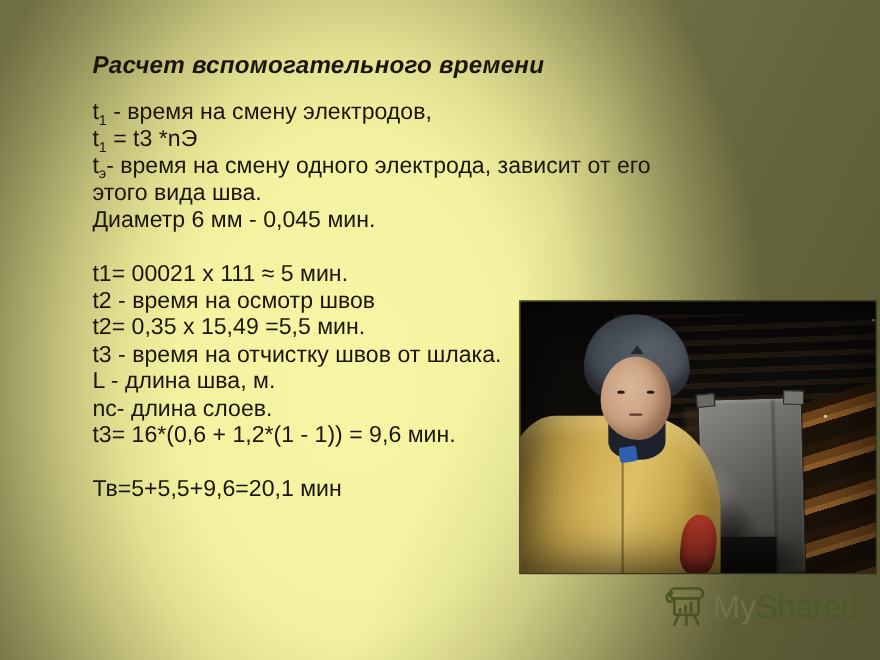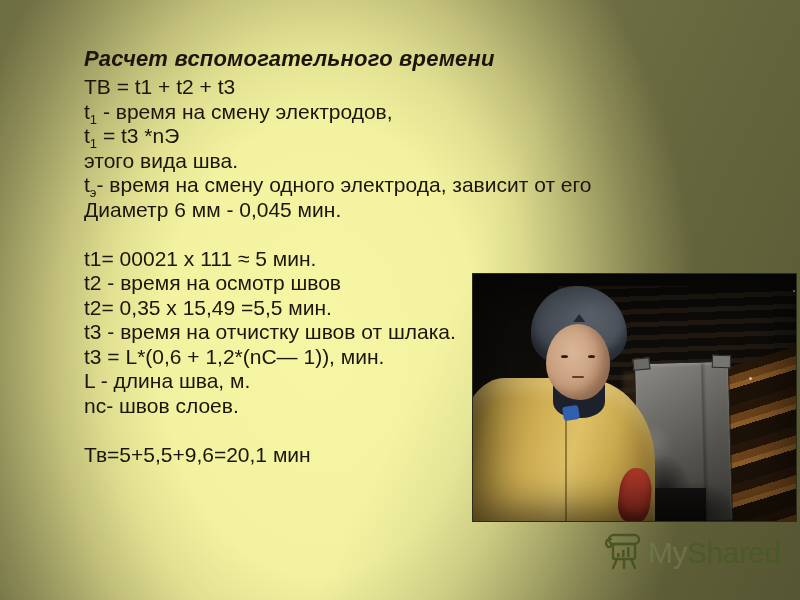--- a/index.html
+++ b/index.html
@@ -12,21 +12,21 @@
         #f6f6a4 0%, #f2f2a0 42%, #e2e192 56%, #c2c07a 70%, #93925b 86%, #6f6f44 100%);
   }
 
   
   .textblock {
     position:absolute; left:84px; top:46px; width:560px;
     color:#1d150b; font-size:21px; line-height:24.5px;
   }
   .title {
     font-weight:bold; font-style:italic; font-size:22px;
-    letter-spacing:0.2px; line-height:26px; margin-bottom:3px;
+    letter-spacing:0.2px; line-height:26px; margin-bottom:18px;
   }
   .line { min-height:24.5px; white-space:nowrap; }
   .line sub { font-size:13px; line-height:0; }
 
   
   .photo {
     position:absolute; left:472px; top:273px; width:325px; height:249px;
     overflow:hidden; border:1px solid #2e2c1a; box-sizing:border-box;
     background:linear-gradient(180deg, #0a0908 0%, #110f0b 55%, #181310 100%);
   }
@@ -113,34 +113,33 @@
   .wm-shared { color:#4a5a26; }
 </style>
 </head>
 <body>
 
 <div class="slide">
 
   <div class="textblock">
     <div class="title">Расчет вспомогательного времени</div>
     <div>
-        <div class="line"><span>ТВ = t1 + t2 + t3</span></div>
         <div class="line"><span>t</span><sub>1</sub><span> - время на смену электродов,</span></div>
         <div class="line"><span>t</span><sub>1</sub><span> = t3 *nЭ</span></div>
+        <div class="line"><span>t</span><sub>э</sub><span>- время на смену одного электрода, зависит от его</span></div>
         <div class="line"><span>этого вида шва.</span></div>
-        <div class="line"><span>t</span><sub>э</sub><span>- время на смену одного электрода, зависит от его</span></div>
         <div class="line"><span>Диаметр 6 мм - 0,045 мин.</span></div>
         <div class="line">&nbsp;</div>
         <div class="line"><span>t1= 00021 x 111 ≈ 5 мин.</span></div>
         <div class="line"><span>t2 - время на осмотр швов</span></div>
         <div class="line"><span>t2= 0,35 x 15,49 =5,5 мин.</span></div>
         <div class="line"><span>t3 - время на отчистку швов от шлака.</span></div>
-        <div class="line"><span>t3 = L*(0,6 + 1,2*(nС— 1)), мин.</span></div>
         <div class="line"><span>L - длина шва, м.</span></div>
-        <div class="line"><span>nc- швов слоев.</span></div>
+        <div class="line"><span>nc- длина слоев.</span></div>
+        <div class="line"><span>t3= 16*(0,6 + 1,2*(1 - 1)) = 9,6 мин.</span></div>
         <div class="line">&nbsp;</div>
         <div class="line"><span>Тв=5+5,5+9,6=20,1 мин</span></div>
       </div>
   </div>
 
   <div class="photo" title="Молодой сварщик в серой шапке и жёлтой рабочей куртке рядом с металлическим ящиком в тёмном цехе">
     <div class="ph-girders"></div>
     <div class="ph-horizon"></div>
     <div class="ph-floor"></div>
     <div class="ph-box"></div>

